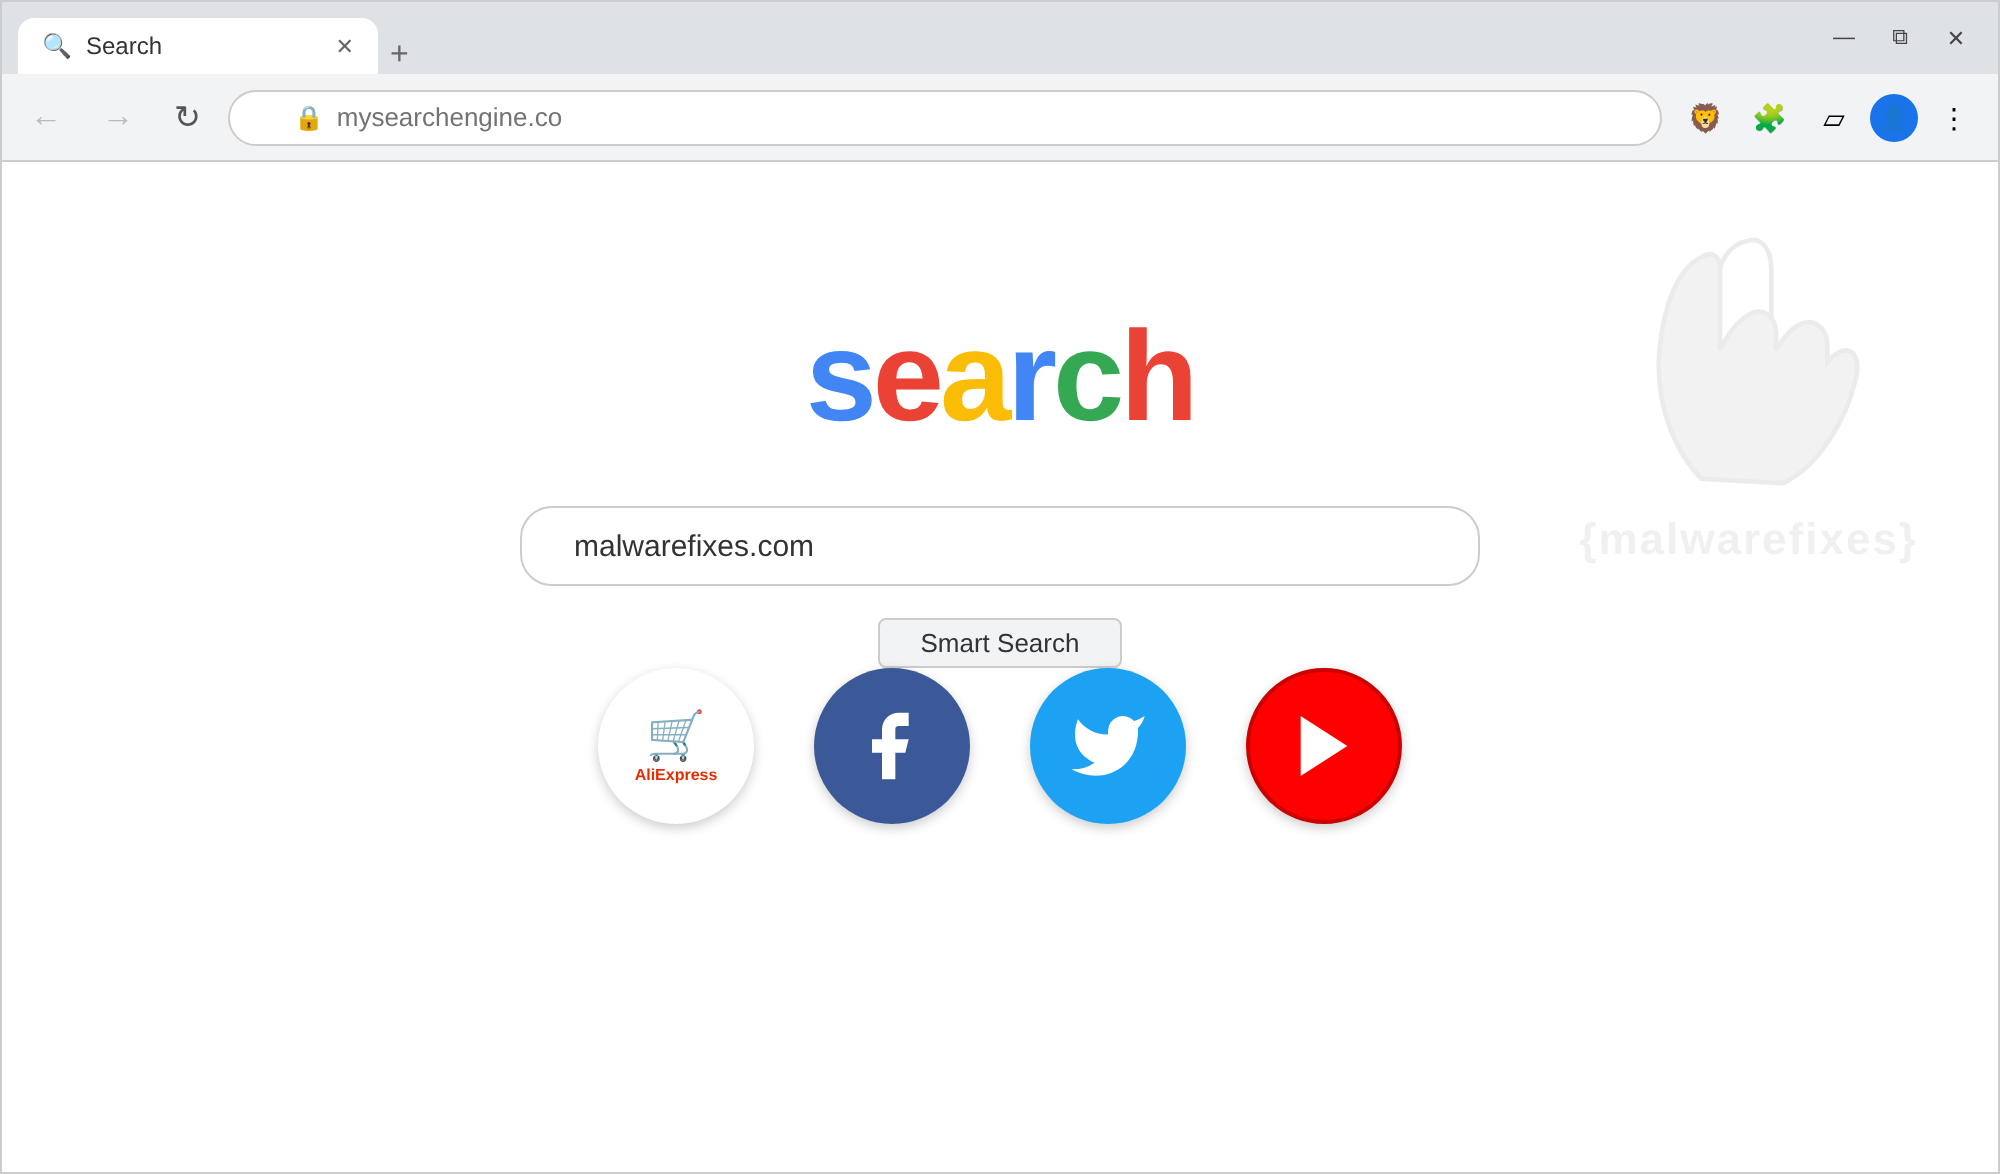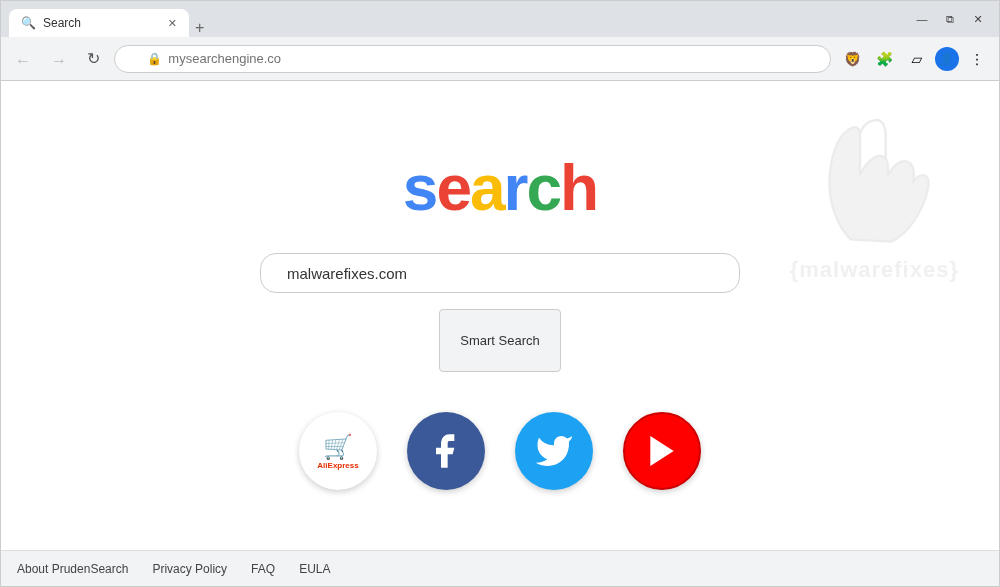--- a/index.html
+++ b/index.html
@@ -137,28 +137,27 @@
       border: 1px solid #ccc;
       border-radius: 16px;
       padding: 0 26px;
       font-size: 15px;
       color: #333;
       outline: none;
     }
 
     
     .smart-search-btn {
-      padding: 23px 20px;
+      padding: 4px 20px;
       background: #f1f3f4;
       border: 1px solid #ccc;
       border-radius: 4px;
       font-size: 13px;
       color: #333;
       cursor: pointer;
-      margin-bottom: 40px;
     }
 
     
     .social-icons {
       display: flex;
       gap: 30px;
       align-items: center;
     }
     .social-icon {
       width: 78px;
@@ -281,21 +280,15 @@
 
         <div class="social-icon youtube-icon">
           <svg viewBox="0 0 24 24" width="40" height="40" fill="white">
             <polygon points="5 3 19 12 5 21 5 3"></polygon>
           </svg>
         </div>
 
       </div>
     </div>
 
-    <div class="footer">
-      <a class="footer-link">About PrudenSearch</a>
-      <a class="footer-link">Privacy Policy</a>
-      <a class="footer-link">FAQ</a>
-      <a class="footer-link">EULA</a>
-    </div>
 
   </div>
 </div>
 
 </body></html>

